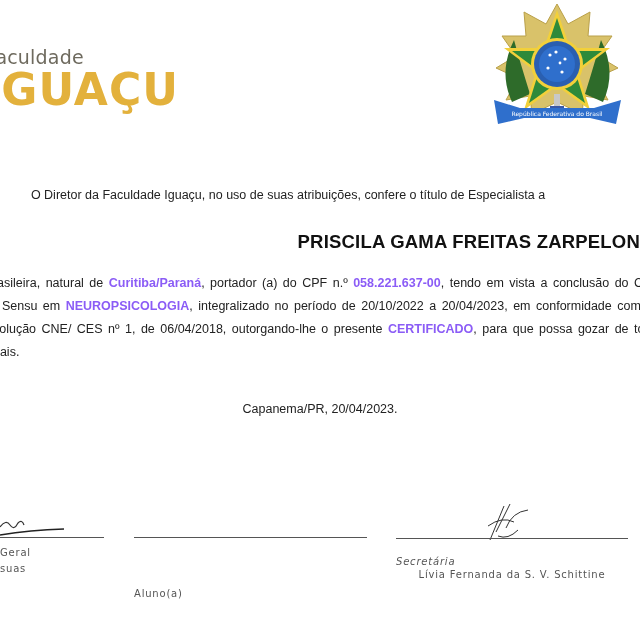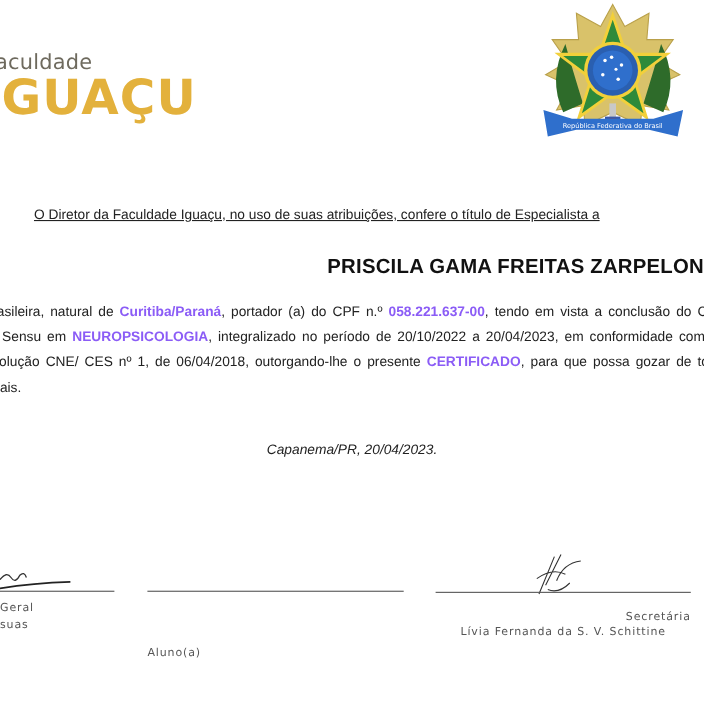--- a/index.html
+++ b/index.html
@@ -1,26 +1,26 @@
 <!DOCTYPE html>
 <html><head>
   <meta charset="utf-8">
   <style>
     html, body { margin:0; padding:0; }
     body { width:640px; height:640px; background:#ffffff; position:relative; overflow:hidden; font-family:"Liberation Sans", sans-serif; color:#1a1a1a; }
     .logo { position:absolute; left:-14px; top:46px; }
     .logo-small { font-family:"DejaVu Sans", sans-serif; font-size:19px; color:#6e6a5e; letter-spacing:0.2px; position:absolute; left:0; top:0; white-space:nowrap; }
     .logo-big { font-family:"DejaVu Sans", sans-serif; font-weight:bold; font-size:44px; color:#e3b13c; position:absolute; left:-2px; top:18px; white-space:nowrap; letter-spacing:1px; }
     .crest { position:absolute; left:490px; top:2px; width:135px; height:132px; }
-    .intro { position:absolute; left:0; width:576px; top:188px; text-align:center; font-size:12.5px; color:#222;text-decoration:underline; }
+    .intro { position:absolute; left:0; width:576px; top:188px; text-align:center; font-size:12.5px; color:#222; }
     .name { position:absolute; left:0; width:640px; top:231px; text-align:right; font-size:18.5px; font-weight:bold; color:#111; letter-spacing:0.2px; }
     .body-text { position:absolute; left:-14px; top:272px; width:700px; font-size:12.5px; line-height:23px; color:#222; text-align:justify; word-spacing:2px; }
     .body-text p { margin:0; white-space:nowrap; }
     .body-text b { color:#8b5cf6; }
-    .place { position:absolute; left:0; width:640px; top:402px; text-align:center; font-size:12.5px; color:#222;font-style:italic; }
+    .place { position:absolute; left:0; width:640px; top:402px; text-align:center; font-size:12.5px; color:#222; }
     .sig-line { position:absolute; height:1px; background:#555; }
     .sig-label { position:absolute; font-family:"DejaVu Sans", sans-serif; font-size:10px; color:#555; letter-spacing:0.8px; white-space:nowrap; }
   </style>
 </head>
 <body>
 
 <div class="logo">
   <span class="logo-small">Faculdade</span>
   <span class="logo-big">IGUAÇU</span>
 </div>
@@ -83,14 +83,14 @@
 <div class="sig-label" style="left:0;top:563px;">suas</div>
 
 <div class="sig-line" style="left:134px;top:537px;width:233px;"></div>
 <div class="sig-label" style="left:134px;width:233px;text-align:left;top:548px;margin-top:40px;">Aluno(a)</div>
 
 <svg style="position:absolute;left:484px;top:502px;width:56px;height:40px;" viewBox="0 0 56 40">
   <path d="M6,38 L20,4 M12,30 L26,2 M4,24 Q18,14 30,20 M22,26 Q28,10 44,8" stroke="#333" stroke-width="1" fill="none"></path>
   <path d="M14,34 Q24,38 34,28" stroke="#333" stroke-width="1" fill="none"></path>
 </svg>
 <div class="sig-line" style="left:396px;top:538px;width:232px;"></div>
-<div class="sig-label" style="left:396px;width:232px;text-align:right;top:556px;">Secretária</div>
+<div class="sig-label" style="left:396px;width:232px;text-align:left;top:556px;font-style:italic;">Secretária</div>
 <div class="sig-label" style="left:396px;width:232px;text-align:center;top:569px;">Lívia Fernanda da S. V. Schittine</div>
 
 </body></html>

